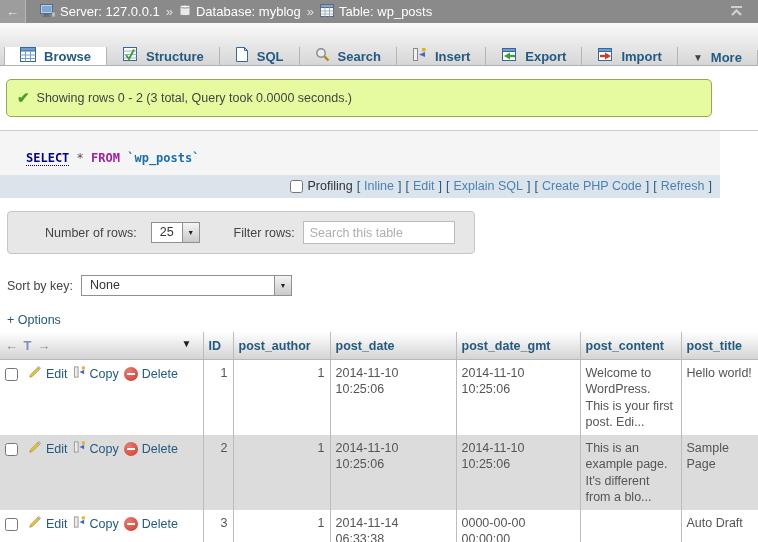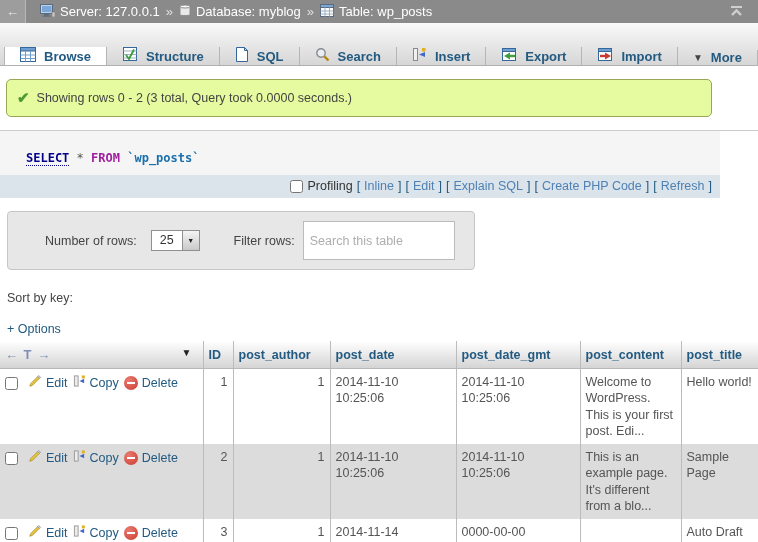--- a/index.html
+++ b/index.html
@@ -46,21 +46,21 @@
 
   
   .rowsbar { margin:13px 0 0 7px; width:468px; background:#e7e7e7; border:1px solid #c6c6c6;
     border-radius:4px; padding:9px 12px; display:flex; align-items:center; }
   .lbl { color:#444; }
   .fselect { display:inline-flex; align-items:stretch; border:1px solid #909090; background:#fff;
     height:21px; cursor:pointer; }
   .fselect .val { padding:2px 8px 2px 8px; color:#333; }
   .fselect .btn { width:17px; background:linear-gradient(#f4f4f4,#c9c9c9); border-left:1px solid #909090;
     display:flex; align-items:center; justify-content:center; font-size:7px; color:#222; }
-  .filterinput { width:152px; height:39px; border:1px solid #bbb; padding:0 6px; font-size:12.5px;
+  .filterinput { width:152px; height:23px; border:1px solid #bbb; padding:0 6px; font-size:12.5px;
     font-family:"Liberation Sans", sans-serif; color:#444; }
   .filterinput::placeholder { color:#aeaeae; }
   .sortrow { margin:21px 0 0 7px; display:flex; align-items:center; }
   .options { margin:17px 0 5px 7px; color:#235a81; cursor:pointer; display:inline-block; }
 
   
   table { border-collapse:collapse; table-layout:fixed; width:758px; }
   th { background:linear-gradient(#ffffff,#d4d4d4); color:#235a81; font-weight:bold; font-size:12.5px;
     text-align:left; padding:6px 5px; border-bottom:1px solid #b8b8b8; cursor:pointer; }
   th + th, td + td { border-left:1px solid #bcbcbc; }
@@ -260,20 +260,24 @@
     <span class="val" style="min-width:26px">25</span>
     <span class="btn">▼</span>
   </span>
   <span class="lbl" style="margin-left:34px">Filter rows:</span>
   <input class="filterinput" style="margin-left: 8px;" placeholder="Search this table">
 </div>
 
 
 <div class="sortrow">
   <span class="lbl">Sort by key:</span>
+  <span class="fselect" style="margin-left:8px">
+    <span class="val" style="min-width:192px">None</span>
+    <span class="btn">▼</span>
+  </span>
 </div>
 
 <a class="options">+ Options</a>
 
 
 <table>
   <colgroup>
     <col style="width:203px">
       <col style="width:30px">
       <col style="width:97px">

